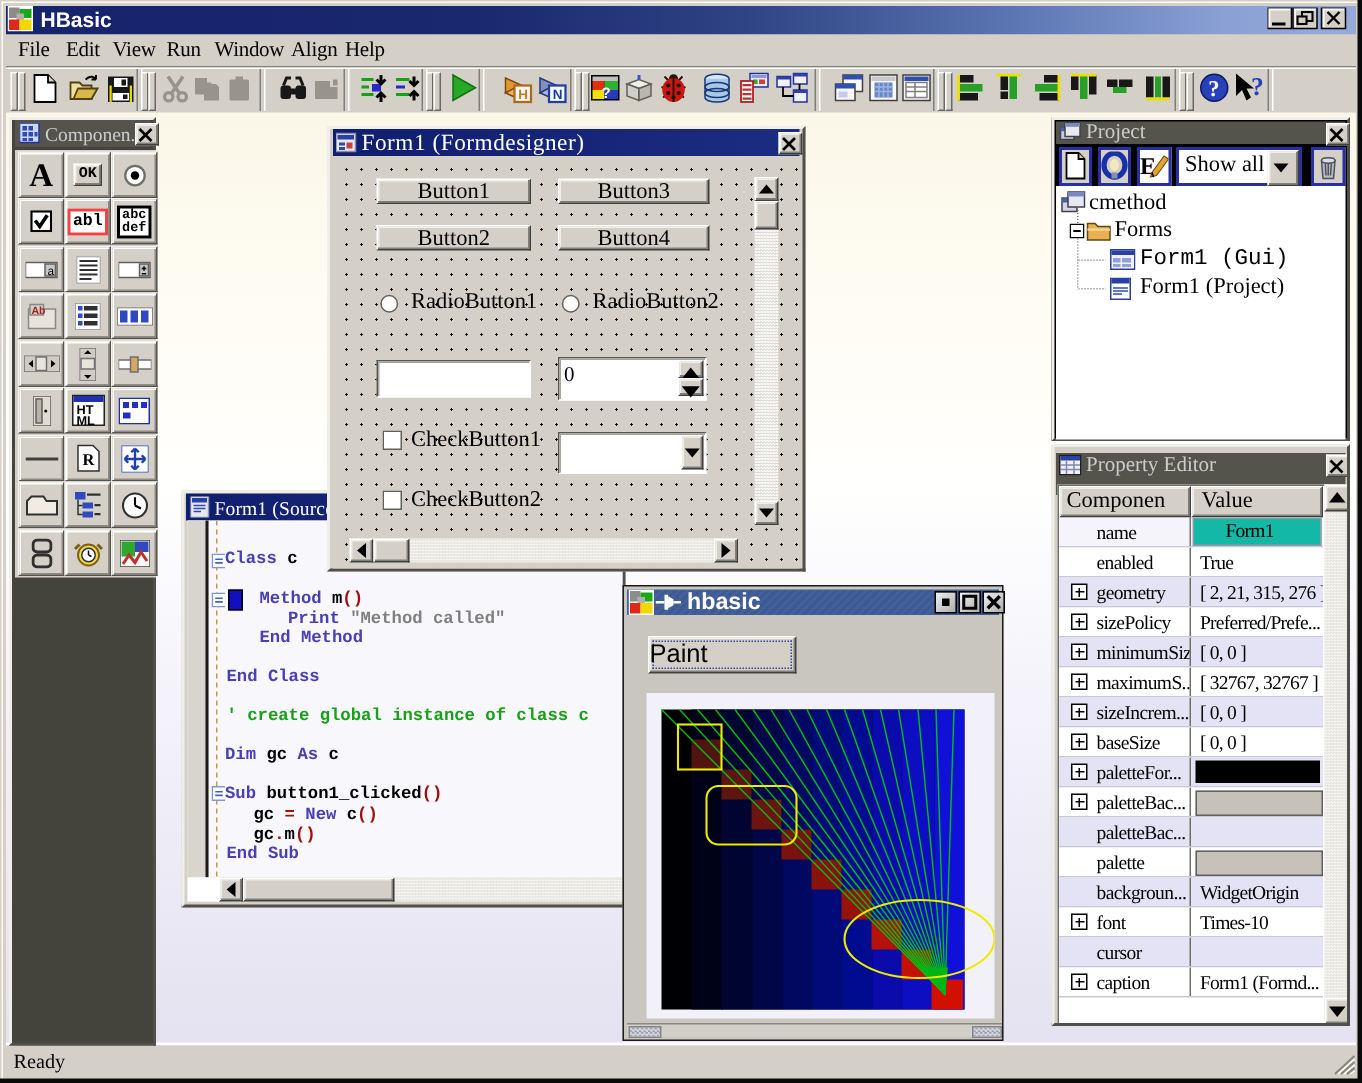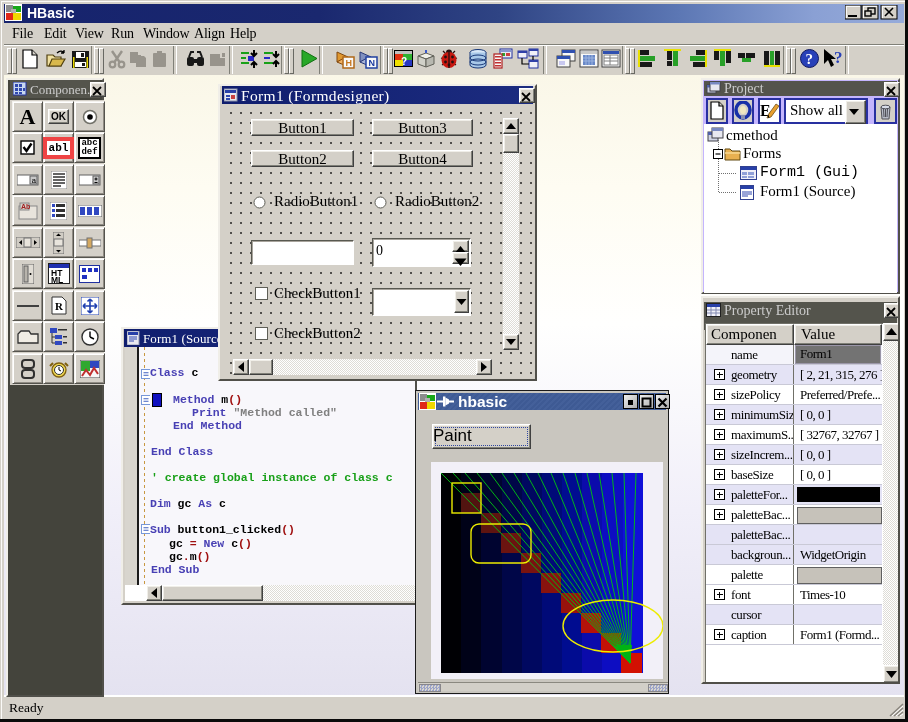--- a/index.html
+++ b/index.html
@@ -509,36 +509,36 @@
 <div class="abs btn3d" style="left:82px;top:2px;width:14px;height:13px;">
  <svg width="12" height="11">
         <path d="M2 1 L10 9 M10 1 L2 9" stroke="#000" stroke-width="1.8"></path>
       </svg>
 </div>
 <div class="abs" id="palgrid" style="left:2px;top:20px;width:94px;height:285px;background:#D4D0C8;">
 <div class="pc" style="left:2px;top:1px;">
         <span class="serif" style="font-size:22px;font-weight:bold;line-height:26px;">A</span>
       </div>
 <div class="pc" style="left:33px;top:1px;">
-        <span class="btn3d" style="display:inline-block;font-family:Liberation Sans, sans-serif;font-size:10px;font-weight:bold;padding:1px 2px;line-height:11px;">OK</span>
+        <span class="btn3d" style="display:inline-block;font-family:Liberation Mono, monospace;font-size:10px;font-weight:bold;padding:1px 2px;line-height:11px;">OK</span>
       </div>
 <div class="pc" style="left:64px;top:1px;">
         <svg width="16" height="16">
           <circle cx="8" cy="8" r="6.5" fill="#FFF" stroke="#707068" stroke-width="1.5"></circle>
           <circle cx="8" cy="8" r="2.8" fill="#000"></circle>
         </svg>
       </div>
 <div class="pc" style="left:2px;top:32px;">
         <svg width="15" height="15">
           <rect x="1" y="1" width="13" height="13" fill="#FFF" stroke="#000" stroke-width="1.4"></rect>
           <path d="M3.5 7 L6.5 11 L11.5 3.5" stroke="#000" stroke-width="2.4" fill="none"></path>
         </svg>
       </div>
 <div class="pc" style="left:33px;top:32px;">
-        <span style="display:inline-block;background:#FFF;border:4px solid #ef4444;font-family:'Liberation Mono';font-size:11px;font-weight:bold;padding:0 2px;line-height:14px;">abl</span>
+        <span style="display:inline-block;background:#FFF;border:2px solid #ef4444;font-family:'Liberation Mono';font-size:11px;font-weight:bold;padding:0 2px;line-height:14px;">abl</span>
       </div>
 <div class="pc" style="left:64px;top:32px;">
         <span style="display:inline-block;background:#FFF;border:2px solid #000;font-family:'Liberation Mono';font-size:9px;font-weight:bold;padding:0 1px;line-height:9px;text-align:left;">abc<br>def</span>
       </div>
 <div class="pc" style="left:2px;top:64px;">
         <svg width="22" height="12">
           <rect x="0" y="1" width="21" height="10" fill="#FFF" stroke="#606060"></rect>
           <rect x="13" y="2" width="7" height="8" fill="#C8C8C8" stroke="#606060"></rect>
           <text x="14.5" y="9" font-size="8px" font-family="Liberation Mono" fill="#000">a</text>
         </svg>
@@ -773,21 +773,21 @@
    </g>
   </g>
  </svg>
 </div>
 <div class="abs" style="left:2px;top:291px;width:250px;height:8px;background:#D2CFC8;border-top:1px solid #8A8880;">
  <div class="abs" style="left:1px;top:1px;width:20px;height:6px;background:repeating-conic-gradient(#9BA3C8 0 25%,#D8D5CE 0 50%) 0 0/3px 3px;border:1px solid #88868A;"></div>
  <div class="abs" style="left:230px;top:1px;width:18px;height:6px;background:repeating-conic-gradient(#9BA3C8 0 25%,#D8D5CE 0 50%) 0 0/3px 3px;border:1px solid #88868A;"></div>
 </div>
 </div>
 
-<div class="abs" id="project" style="left:701px;top:78px;width:199px;height:216px;background:#c4b5fd;
+<div class="abs" id="project" style="left:701px;top:78px;width:199px;height:216px;background:#000000;
 border:2px solid;border-color:#F0EEE8 #504F49 #504F49 #F0EEE8;box-sizing:border-box;">
 <div class="abs olive" style="left:1px;top:1px;width:193px;height:15px;">
  <svg class="abs" style="left:2px;top:0px;" width="15" height="15">
         <rect x="1" y="4" width="9" height="8" fill="#C8CCE0" stroke="#404048"></rect>
         <rect x="1" y="4" width="9" height="2.5" fill="#5060A8"></rect>
         <rect x="4" y="1" width="10" height="9" fill="#E8E8F0" stroke="#404048"></rect>
         <rect x="4" y="1" width="10" height="2.5" fill="#7888C0"></rect>
       </svg>
  <div class="abs serif gtext" style="left:20px;top:0px;font-size:14px;">Project</div>
 </div>
@@ -859,21 +859,21 @@
         <rect x="8" y="6" width="6" height="3" fill="#90A0D8"></rect>
         <rect x="2" y="10" width="5" height="2" fill="#90A0D8"></rect>
         <rect x="8" y="10" width="6" height="2" fill="#90A0D8"></rect>
       </svg>
  <div class="abs serif" style="left:56px;top:40px;font-size:15px;font-family:Liberation Mono, monospace;">Form1 (Gui)</div>
  <svg class="abs" style="left:36px;top:61px;" width="14" height="15">
         <rect x="0.5" y="0.5" width="13" height="14" fill="#FFF" stroke="#304090"></rect>
         <rect x="1" y="1" width="12" height="3" fill="#2840A8"></rect>
         <path d="M2 7 L12 7 M2 9 L12 9 M2 11 L8 11" stroke="#3048B0" stroke-width="1"></path>
       </svg>
- <div class="abs serif" style="left:56px;top:59px;font-size:15px;">Form1 (Source)</div>
+ <div class="abs serif" style="left:56px;top:59px;font-size:15px;">Form1 (Project)</div>
 </div>
 </div>
 
 <div class="abs" id="proped" style="left:701px;top:296px;width:199px;height:388px;background:#D4D0C8;
 border:2px solid;border-color:#F0EEE8 #504F49 #504F49 #F0EEE8;box-sizing:border-box;overflow:hidden;">
 <div class="abs olive" style="left:1px;top:4px;width:193px;height:28px;">
  <svg class="abs" style="left:2px;top:1px;" width="15" height="14">
         <rect x="0.5" y="0.5" width="14" height="13" fill="#F0F0F8" stroke="#202020"></rect>
         <rect x="1" y="1" width="13" height="3" fill="#2840A8"></rect>
         <path d="M1 7 L14 7 M1 10 L14 10 M5 4 L5 13 M10 4 L10 13" stroke="#8088B0" stroke-width="1"></path>
@@ -885,22 +885,26 @@
         <path d="M2 1 L10 9 M10 1 L2 9" stroke="#000" stroke-width="1.8"></path>
       </svg>
 </div>
 <div class="abs" style="left:2px;top:25px;width:178px;height:360px;border:1px solid #707068;background:#FFF;">
  <div class="abs btn3d serif" style="left:0px;top:0px;width:88px;height:21px;box-sizing:border-box;font-size:15px;padding:1px 0 0 4px;">Componen</div>
  <div class="abs btn3d serif" style="left:88px;top:0px;width:88px;height:21px;box-sizing:border-box;font-size:15px;padding:1px 0 0 6px;">Value</div>
  <div id="rows" class="abs" style="left:0;top:21px;width:176px;height:339px;">
   <div class="pr" style="background:#F4F4FA;">
           <div class="pn">name</div>
           <div class="pv" style="padding:0;">
-            <div class="abs" style="left:0;top:0;width:86px;height:19px;background:#737373;border:1px solid #9A96A8;box-sizing:border-box;"><span style="padding-left:4px;">Form1</span></div>
+            <div class="abs" style="left:0;top:0;width:86px;height:19px;background:#14b8a6;border:1px solid #9A96A8;box-sizing:border-box;padding-left:17px;"><span style="padding-left:4px;">Form1</span></div>
           </div>
+        </div>
+  <div class="pr">
+          <div class="pn">enabled</div>
+          <div class="pv">True</div>
         </div>
   <div class="pr lav">
           <div class="pn"><s class="plus"></s>geometry</div>
           <div class="pv">[ 2, 21, 315, 276 ]</div>
         </div>
   <div class="pr">
           <div class="pn"><s class="plus"></s>sizePolicy</div>
           <div class="pv">Preferred/Prefe...</div>
         </div>
   <div class="pr lav">
@@ -928,29 +932,29 @@
   <div class="pr">
           <div class="pn"><s class="plus"></s>paletteBac...</div>
           <div class="pv" style="padding:0;">
             <div class="abs" style="left:2px;top:2px;width:83px;height:15px;background:#C6C2BA;border:1px solid #606060;"></div>
           </div>
         </div>
   <div class="pr lav">
           <div class="pn">paletteBac...</div>
           <div class="pv"></div>
         </div>
-  <div class="pr lav">
-          <div class="pn">backgroun...</div>
-          <div class="pv">WidgetOrigin</div>
-        </div>
   <div class="pr">
           <div class="pn">palette</div>
           <div class="pv" style="padding:0;">
             <div class="abs" style="left:2px;top:2px;width:83px;height:15px;background:#C6C2BA;border:1px solid #606060;"></div>
           </div>
+        </div>
+  <div class="pr lav">
+          <div class="pn">backgroun...</div>
+          <div class="pv">WidgetOrigin</div>
         </div>
   <div class="pr">
           <div class="pn"><s class="plus"></s>font</div>
           <div class="pv">Times-10</div>
         </div>
   <div class="pr lav">
           <div class="pn">cursor</div>
           <div class="pv"></div>
         </div>
   <div class="pr">

